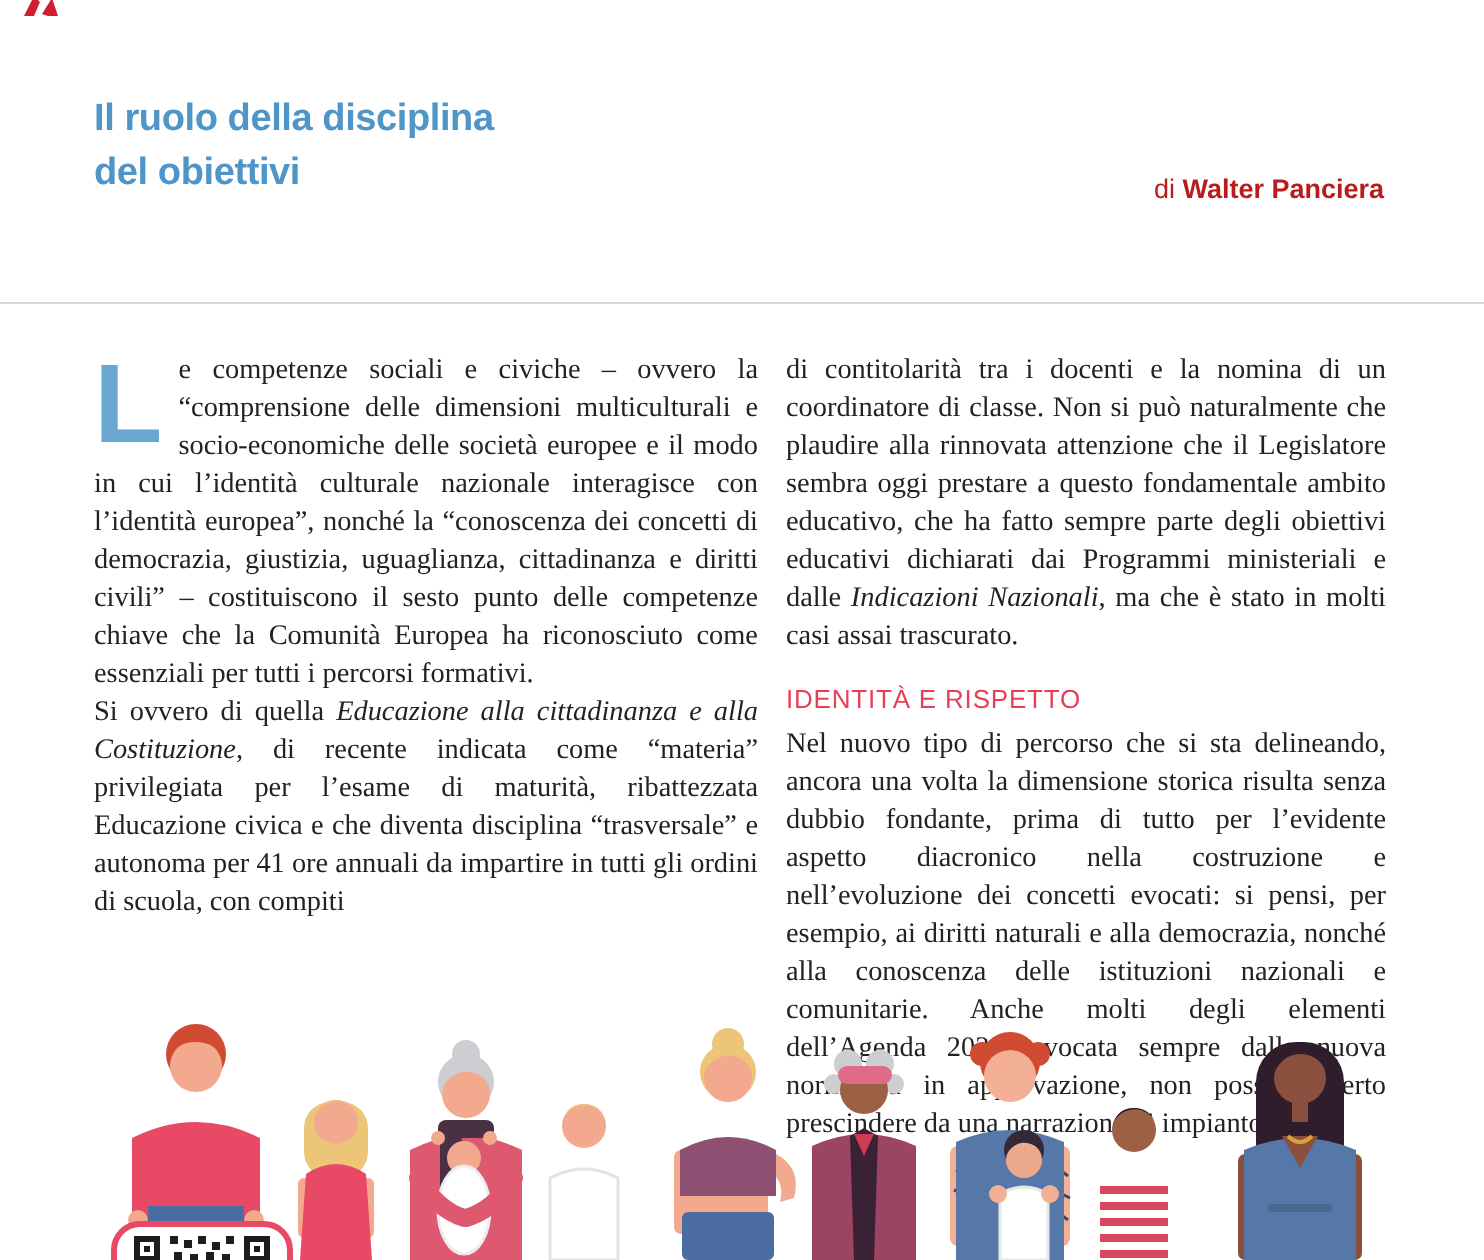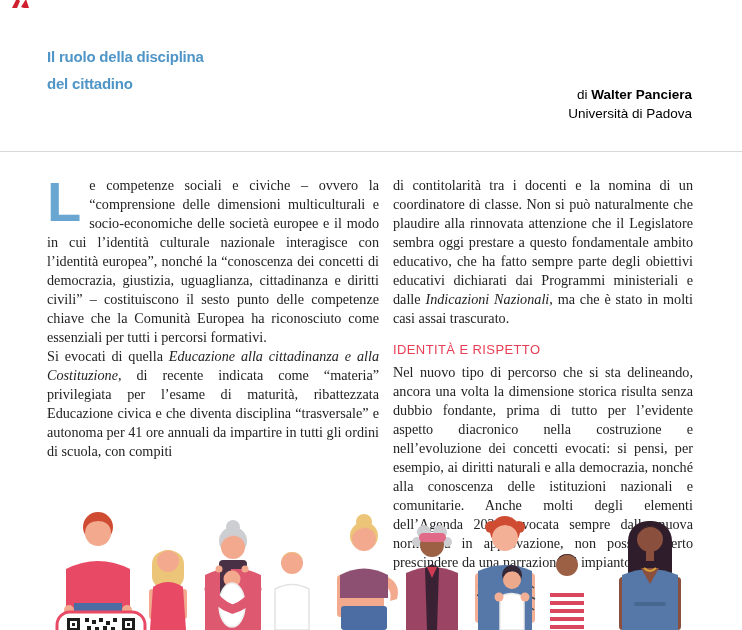--- a/index.html
+++ b/index.html
@@ -12,28 +12,28 @@
   }
   html,body{margin:0;padding:0;background:#fff;}
   .page{
     position:relative;width:742px;height:630px;background:#fff;
     overflow:hidden;font-family:"Liberation Serif","DejaVu Serif",serif;color:var(--text);
   }
   .corner-mark{position:absolute;left:10px;top:-2px;}
   .article-title{
     position:absolute;left:47px;top:33px;width:390px;
     font-family:"Liberation Sans","DejaVu Sans",sans-serif;
-    font-weight:bold;font-size:15px;line-height:27px;letter-spacing:-0.2px;
+    font-weight:bold;font-size:19px;line-height:27px;letter-spacing:-0.2px;
     color:var(--title-blue);
   }
   .article-title span{display:block;}
   .byline{
     position:absolute;right:50px;top:85px;text-align:right;
     font-family:"Liberation Sans","DejaVu Sans",sans-serif;
-    font-size:13.5px;line-height:19px;color:#000000;
+    font-size:13.5px;line-height:19px;color:#b91c1c;
   }
   .byline .author{font-weight:bold;}
   .divider{position:absolute;left:0;top:151px;width:742px;height:1px;background:var(--divider);}
   .columns{
     position:absolute;left:47px;top:176px;width:646px;display:flex;
   }
   .col{font-size:14.2px;line-height:19px;text-align:justify;hyphens:auto;}
   .col-left{width:332px;margin-right:14px;}
   .col-right{width:300px;}
   .col p{margin:0;}
@@ -56,34 +56,33 @@
 
 <div class="page">
 
   <svg class="corner-mark" width="24" height="12" viewBox="0 0 24 12">
     <polygon points="2,10 7,0 10,3 7,10" fill="#cf1f2e"></polygon>
     <polygon points="11,9 16,1 19,10 14,10" fill="#cf1f2e"></polygon>
   </svg>
 
   <h1 class="article-title">
     <span>Il ruolo della disciplina</span>
-    <span>del cittadino</span>
+    <span>del obiettivi</span>
   </h1>
 
   <div class="byline">
     <div><span>di </span><span class="author">Walter Panciera</span></div>
-    <div>Università di Padova</div>
   </div>
 
   <div class="divider"></div>
 
   <div class="columns">
     <div class="col col-left">
       <p><span class="dropcap">L</span><span>e competenze sociali e civiche – ovvero la “comprensione delle dimensioni multiculturali e socio-economiche delle società europee e il modo in cui l’identità culturale nazionale interagisce con l’identità europea”, nonché la “conoscenza dei concetti di democrazia, giustizia, uguaglianza, cittadinanza e diritti civili” – costituiscono il sesto punto delle competenze chiave che la Comunità Europea ha riconosciuto come essenziali per tutti i percorsi formativi.</span></p>
-      <p><span>Si evocati di quella </span><span class="it">Educazione alla cittadinanza e alla Costituzione</span><span>, di recente indicata come “materia” privilegiata per l’esame di maturità, ribattezzata Educazione civica e che diventa disciplina “trasversale” e autonoma per 41 ore annuali da impartire in tutti gli ordini di scuola, con compiti</span></p>
+      <p><span>Si ovvero di quella </span><span class="it">Educazione alla cittadinanza e alla Costituzione</span><span>, di recente indicata come “materia” privilegiata per l’esame di maturità, ribattezzata Educazione civica e che diventa disciplina “trasversale” e autonoma per 41 ore annuali da impartire in tutti gli ordini di scuola, con compiti</span></p>
     </div>
     <div class="col col-right">
       <p><span>di contitolarità tra i docenti e la nomina di un coordinatore di classe. Non si può naturalmente che plaudire alla rinnovata attenzione che il Legislatore sembra oggi prestare a questo fondamentale ambito educativo, che ha fatto sempre parte degli obiettivi educativi dichiarati dai Programmi ministeriali e dalle </span><span class="it">Indicazioni Nazionali</span><span>, ma che è stato in molti casi assai trascurato.</span></p>
       <h2 class="section-heading">IDENTITÀ E RISPETTO</h2>
       <p>Nel nuovo tipo di percorso che si sta delineando, ancora una volta la dimensione storica risulta senza dubbio fondante, prima di tutto per l’evidente aspetto diacronico nella costruzione e nell’evoluzione dei concetti evocati: si pensi, per esempio, ai diritti naturali e alla democrazia, nonché alla conoscenza delle istituzioni nazionali e comunitarie. Anche molti degli elementi dell’Agenda 2030, evocata sempre dalla nuova normativa in approvazione, non possono certo prescindere da una narrazione di impianto</p>
     </div>
   </div>
 
   <svg class="illustration" viewBox="0 0 742 125" width="742" height="125">
     <defs>

